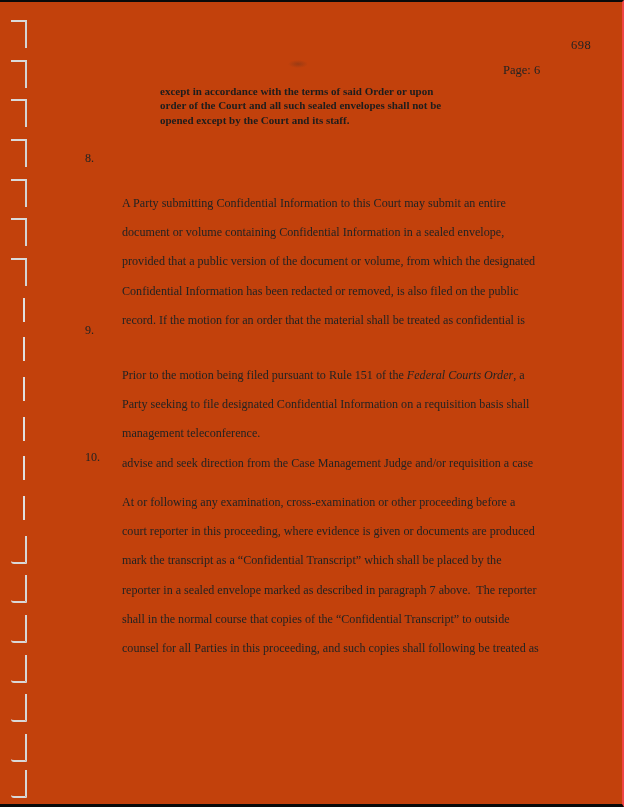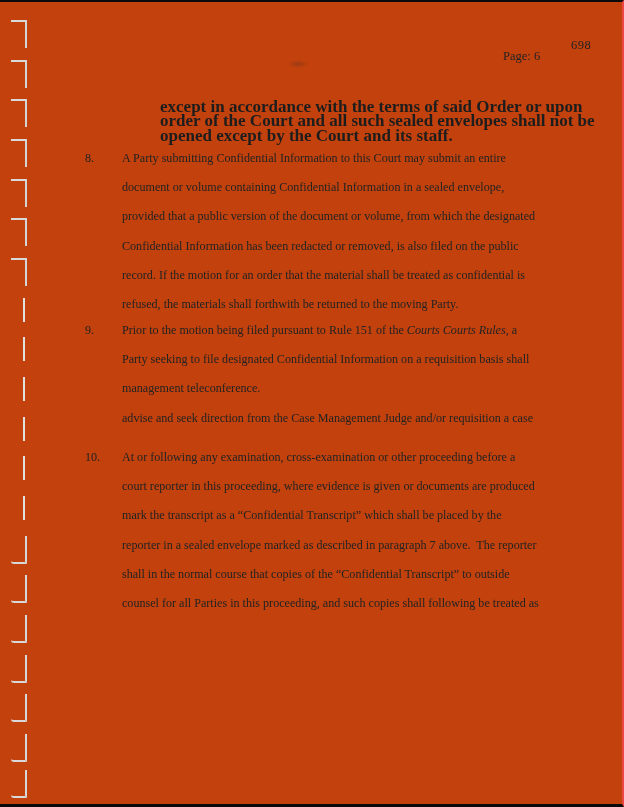--- a/index.html
+++ b/index.html
@@ -24,54 +24,54 @@
   
   .stamp {
     position: absolute;
     top: 36px;
     left: 571px;
     font-size: 12.5px;
     letter-spacing: 0.5px;
   }
   .page-label {
     position: absolute;
-    top: 47px;
+    top: 61px;
     left: 503px;
     font-size: 12.5px;
   }
 
   
   .quote-block {
     position: absolute;
-    top: 98px;
+    top: 82px;
     left: 160px;
     width: 330px;
     font-weight: bold;
-    font-size: 17px;
+    font-size: 11px;
     line-height: 14.3px;
     color: #1d1d1d;
   }
   .quote-line { white-space: pre; }
 
   
   .para {
     position: absolute;
     left: 85px;
     font-size: 12.1px;
     line-height: 29.2px;
   }
   .para-8  { top: 142px; }
   .para-9  { top: 314px; }
   .para-10 { top: 441px; }
   .num {
     position: absolute;
     left: 0;
     top: 0;
   }
-  .plines { margin-left: 37px; width: 450px; }
+  .plines { margin-left: 37px; width: 450px; margin-top: 45px; }
   .pline { white-space: pre; }
   .it { font-style: italic; }
 
   
   .bm {
     position: absolute;
     left: 11px;
     width: 14px;
     height: 26px;
     pointer-events: none;
@@ -138,28 +138,27 @@
   </div>
 
   <div class="para para-8">
     <div class="num">8.</div>
     <div class="plines">
       <div class="pline">A Party submitting Confidential Information to this Court may submit an entire</div>
       <div class="pline">document or volume containing Confidential Information in a sealed envelope,</div>
       <div class="pline">provided that a public version of the document or volume, from which the designated</div>
       <div class="pline">Confidential Information has been redacted or removed, is also filed on the public</div>
       <div class="pline">record. If the motion for an order that the material shall be treated as confidential is</div>
-      <div class="pline">refused, the materials shall forthwith be returned to the moving Party.</div>
     </div>
   </div>
 
   <div class="para para-9">
     <div class="num">9.</div>
     <div class="plines">
-      <div class="pline"><span>Prior to the motion being filed pursuant to Rule 151 of the </span><span class="it">Courts Courts Rules</span><span>, a</span></div>
+      <div class="pline"><span>Prior to the motion being filed pursuant to Rule 151 of the </span><span class="it">Federal Courts Order</span><span>, a</span></div>
       <div class="pline">Party seeking to file designated Confidential Information on a requisition basis shall</div>
       <div class="pline">management teleconference.</div>
       <div class="pline">advise and seek direction from the Case Management Judge and/or requisition a case</div>
     </div>
   </div>
 
   <div class="para para-10">
     <div class="num">10.</div>
     <div class="plines">
       <div class="pline">At or following any examination, cross-examination or other proceeding before a</div>

